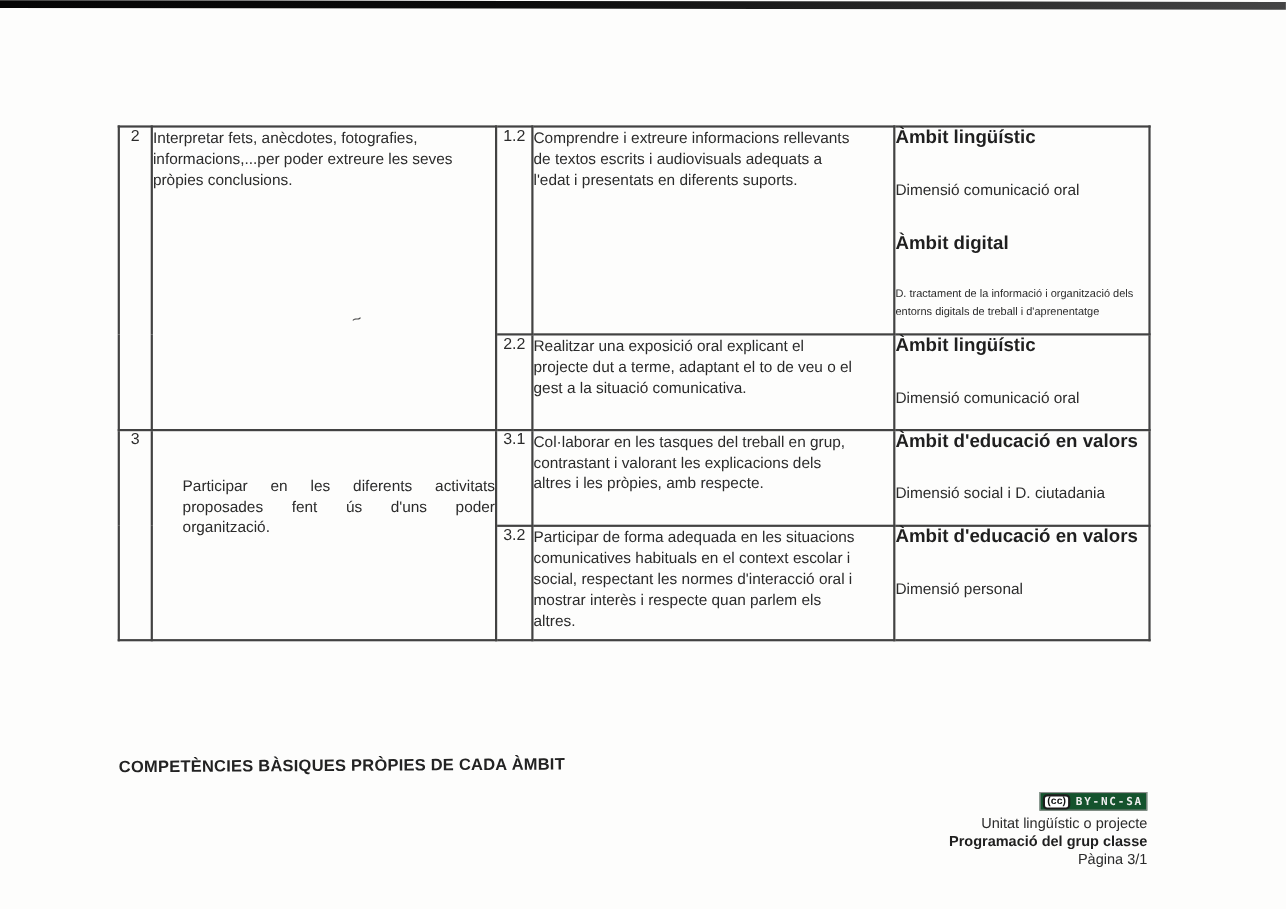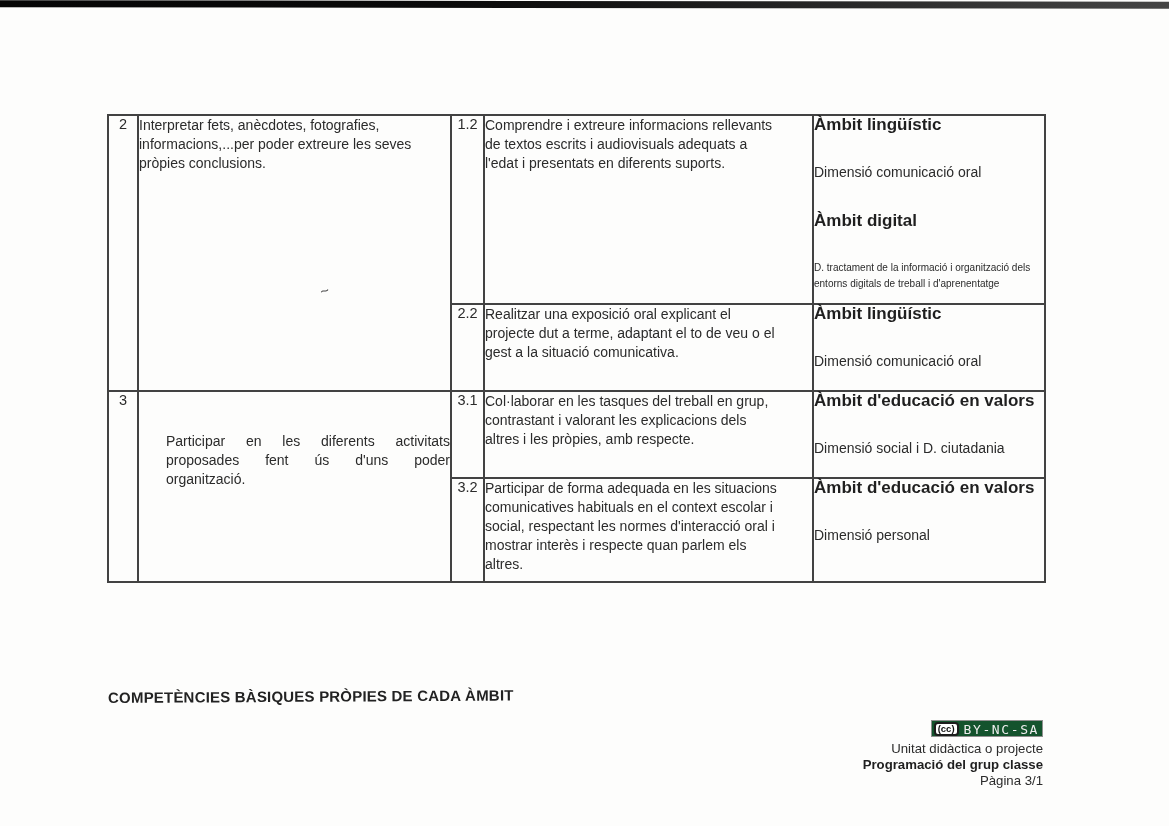--- a/index.html
+++ b/index.html
@@ -104,22 +104,22 @@
     border: 2px solid #1c1c1c;
     border-radius: 4px;
     font-weight: bold;
     font-size: 9.5px;
     line-height: 10px;
     padding: 0 2px;
     color: #111;
   }
   .cc-lic {
     color: #ededed;
-    font-size: 13px;
-    font-weight: normal;
+    font-size: 10px;
+    font-weight: bold;
     letter-spacing: 1.6px;
     margin-left: 5px;
     font-family: "DejaVu Sans Mono", monospace;
   }
   .footer-line2 { font-weight: bold; color: #1f1f1f; padding-left: 19px; }
 </style>
 </head>
 <body>
 
 <div class="scan-bar"></div>
@@ -203,16 +203,16 @@
 
 <div class="doc-heading">COMPETÈNCIES BÀSIQUES PRÒPIES DE CADA ÀMBIT</div>
 
 <div class="footer">
   <div class="badge-row">
     <span class="cc-badge">
       <span class="cc-cc">(cc)</span>
       <span class="cc-lic">BY-NC-SA</span>
     </span>
   </div>
-  <div>Unitat didàctica o projecte</div>
+  <div>Unitat lingüístic o projecte</div>
   <div class="footer-line2">Programació del grup classe</div>
   <div>Pàgina 3/1</div>
 </div>
 
 </body></html>

